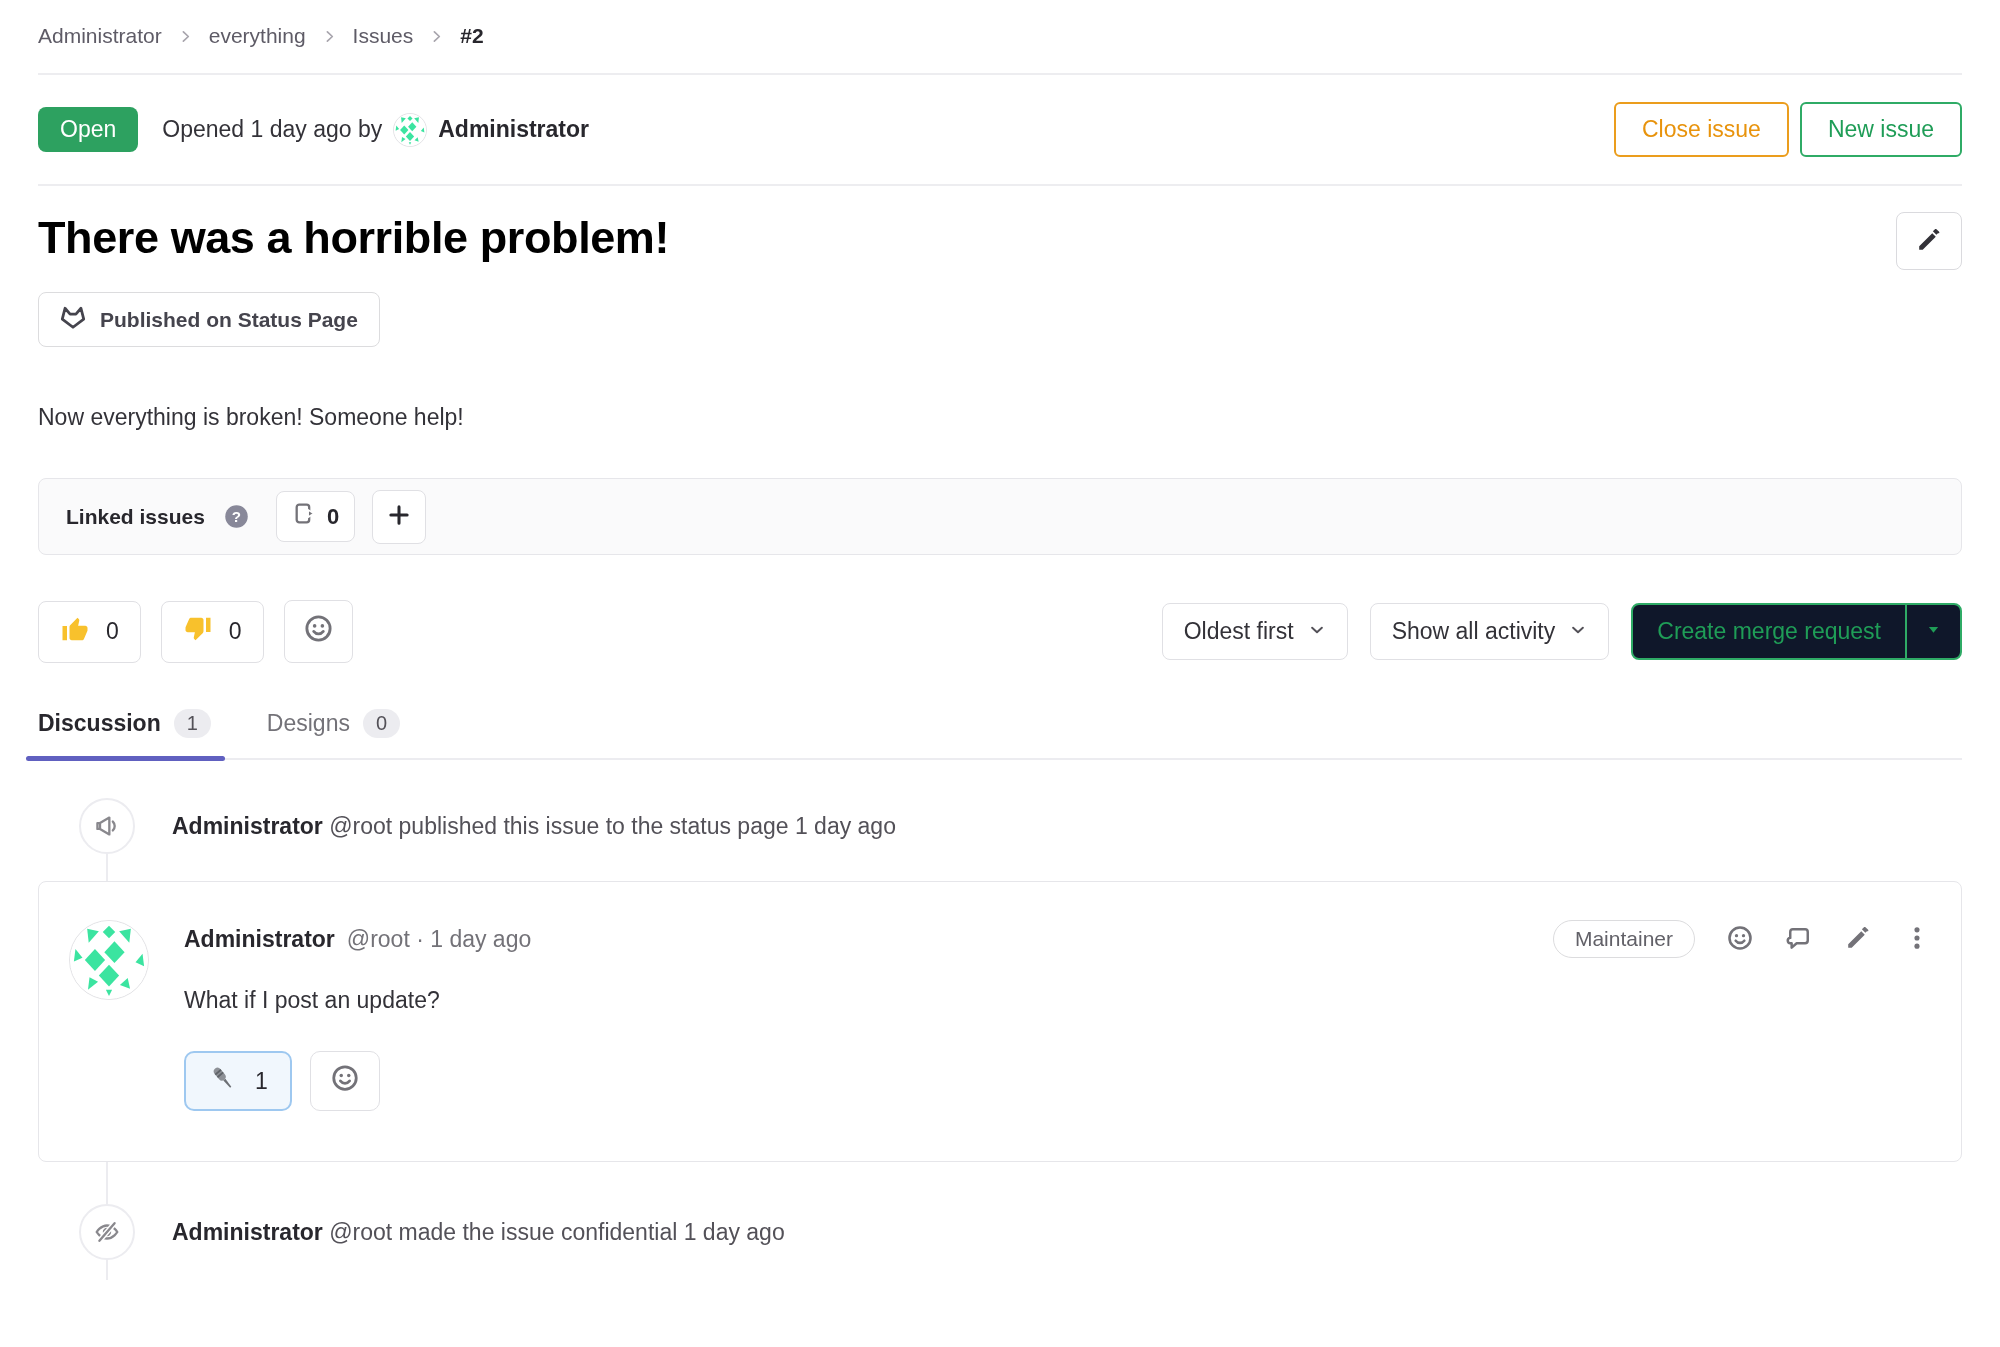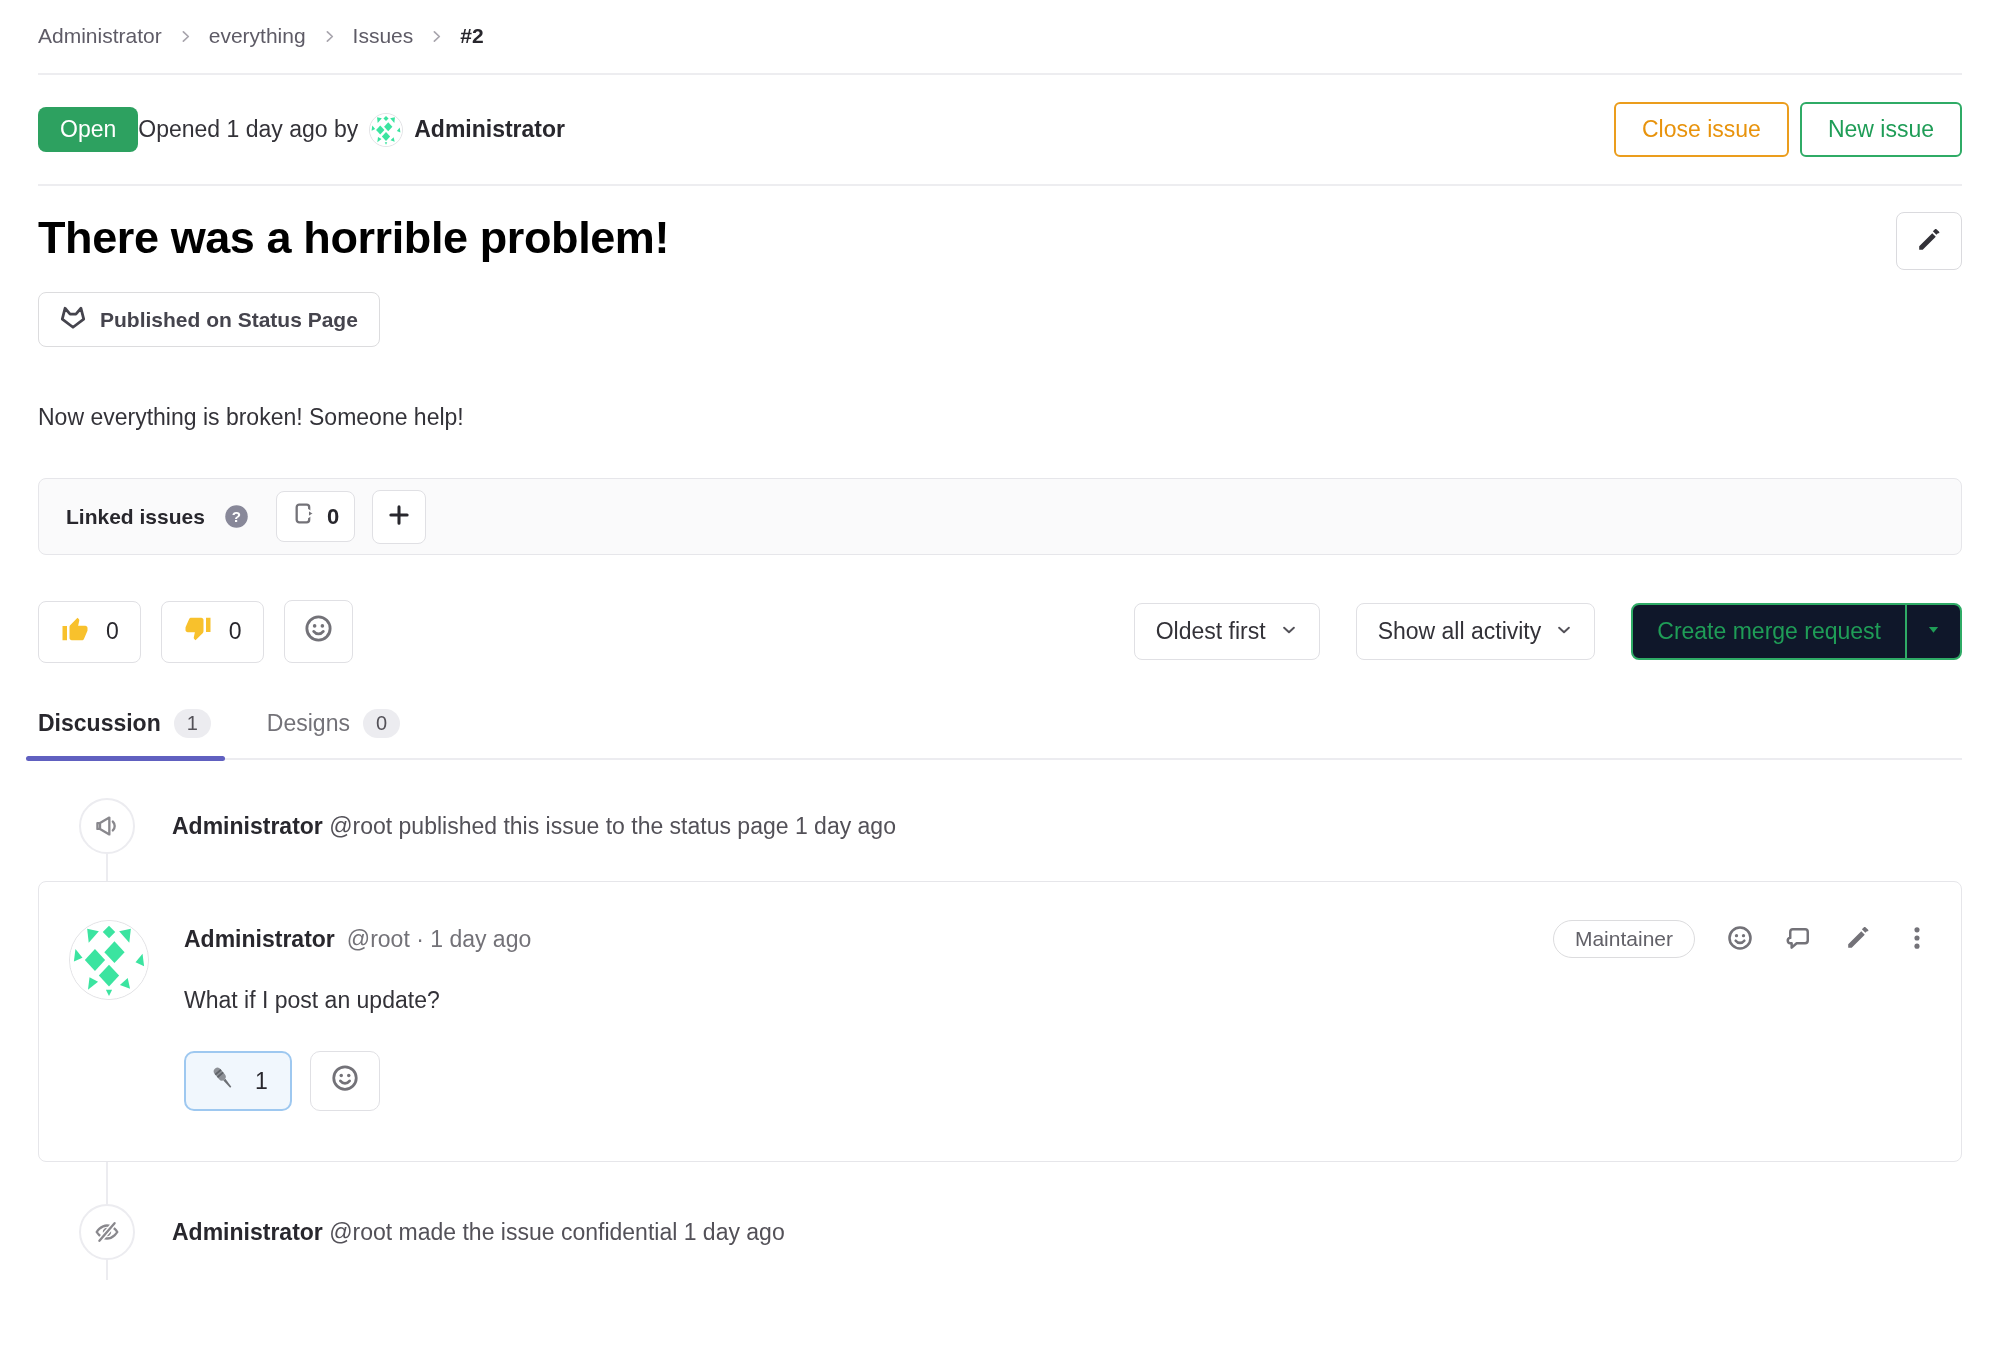--- a/index.html
+++ b/index.html
@@ -14,21 +14,21 @@
   .breadcrumb { padding-top:24px; display:flex; align-items:center; gap:15px; font-size:21px; color:#5e5b66; }
   .crumb { cursor:pointer; }
   .crumb.current { color:#28272d; font-weight:700; }
   .crumb-sep { color:#a8a5ad; display:flex; align-items:center; }
 
   .divider { height:2px; background:#ededf0; margin-top:25px; }
 
   
   .status-row { display:flex; align-items:center; padding:27px 0; }
   .state-badge { background:#2da160; color:#fff; font-size:23px; font-weight:500; padding:9px 22px; border-radius:8px; }
-  .meta { font-size:23px; display:flex; align-items:center; gap:11px; color:#333238; }
+  .meta { margin-left:24px; font-size:23px; display:flex; align-items:center; gap:11px; color:#333238; }
   .avatar-sm { width:34px; height:34px; border-radius:50%; border:1px solid #e3e3e6; overflow:hidden; background:#fff; flex:none; cursor:pointer; }
   .author-name { font-weight:700; color:#28272d; }
   .header-actions { margin-left:auto; display:flex; gap:11px; }
   .btn { font-size:23px; padding:12px 26px; border-radius:6px; background:#fff; border:2px solid; cursor:pointer; font-family:inherit; }
   .btn-warning { color:#e8930c; border-color:#eb9d1d; }
   .btn-confirm { color:#1f9d57; border-color:#2fab66; }
 
   
   .title-row { display:flex; justify-content:space-between; align-items:flex-start; margin-top:26px; }
   h1.issue-title { margin:0; font-size:45px; font-weight:800; color:#000000; letter-spacing:-0.4px;text-align:right; }
@@ -43,21 +43,21 @@
   .linked { margin-top:47px; border:1px solid #e6e6ea; background:#fafafb; border-radius:8px; height:77px; display:flex; align-items:center; padding:0 27px; }
   .linked-label { font-weight:700; font-size:21px; color:#28272d; }
   .help-icon { margin-left:18px; display:flex; cursor:pointer; }
   .linked-chip { margin-left:26px; display:inline-flex; align-items:center; gap:10px; background:#fff; border:1px solid #e0e0e4; border-radius:8px; padding:9px 15px; font-size:22px; font-weight:700; color:#28272d; }
   .plus-btn { margin-left:17px; width:54px; height:54px; background:#fff; border:1px solid #e0e0e4; border-radius:8px; display:flex; align-items:center; justify-content:center; color:#28272d; cursor:pointer; }
 
   
   .actions-row { margin-top:45px; display:flex; align-items:center; }
   .award-btn { display:inline-flex; align-items:center; gap:16px; padding:12px 21px; border:1px solid #e0e0e4; border-radius:8px; background:#fff; font-size:23px; color:#28272d; cursor:pointer; margin-right:20px; }
   .smiley-btn { padding:12px 18px; color:#737278; margin-right:0; }
-  .right-actions { margin-left:auto; display:flex; align-items:center; gap:36px; }
+  .right-actions { margin-left:auto; display:flex; align-items:center; gap:22px; }
   .dropdown-btn { display:inline-flex; align-items:center; gap:14px; padding:14px 21px; border:1px solid #e0e0e4; border-radius:8px; font-size:23px; color:#333238; background:#fff; cursor:pointer; }
   .dropdown-btn svg { color:#535158; }
   .split-btn { display:inline-flex; border:2px solid #2fab66; border-radius:8px; overflow:hidden; background:#0f172a; }
   .split-main { padding:13px 24px; color:#1f9d57; font-size:23px; cursor:pointer; }
   .split-caret { border-left:2px solid #2fab66; padding:0 18px; display:flex; align-items:center; color:#1f9d57; cursor:pointer; }
 
   
   .tabs { margin-top:46px; display:flex; gap:56px; border-bottom:2px solid #ececf0; }
   .tab { display:flex; align-items:center; gap:13px; padding-bottom:20px; font-size:23px; position:relative; cursor:pointer; }
   .tab.active { font-weight:700; color:#28272d; }

